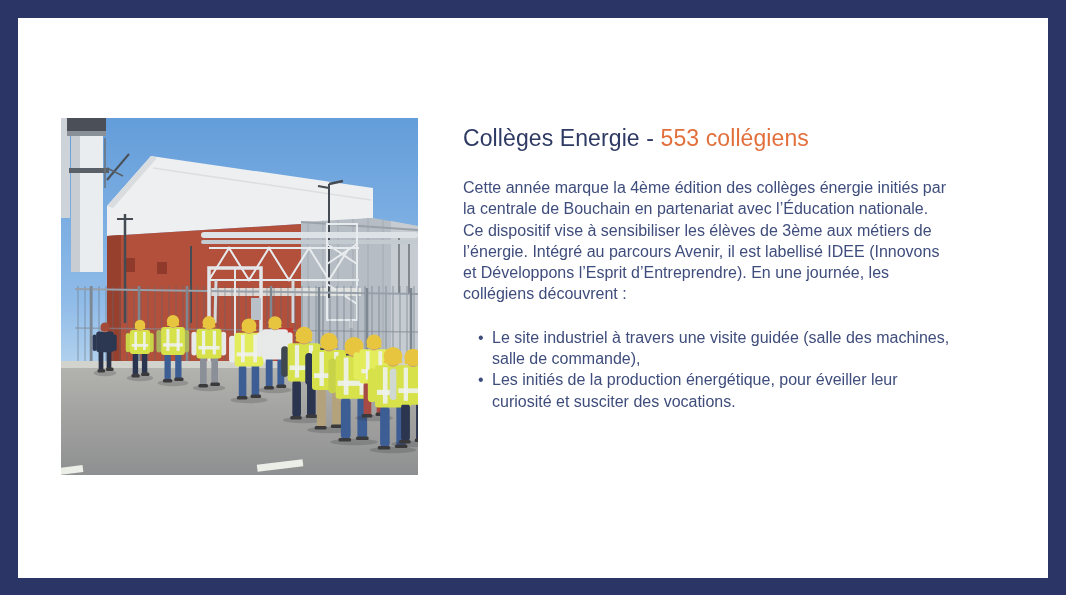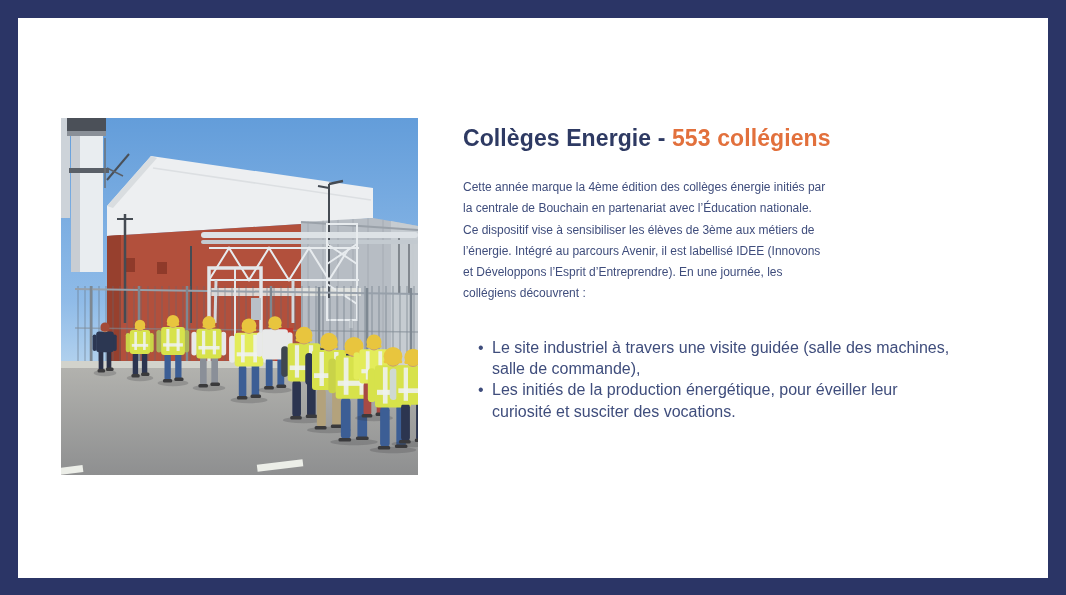--- a/index.html
+++ b/index.html
@@ -20,31 +20,31 @@
     position:absolute;left:43px;top:100px;width:357px;height:357px;
     margin:0;overflow:hidden;
   }
   .photo svg{display:block;}
   .text-col{
     position:absolute;left:445px;top:100px;width:560px;
     color:#3f4d7c;
   }
   h1.title{
     margin:6px 0 0 0;
-    font-size:23px;line-height:28px;font-weight:700;
+    font-size:23px;line-height:28px;font-weight:400;
     color:#2e3a63;letter-spacing:0.1px;
   }
   h1.title .count{color:#e2703c;}
   .body-text{
-    font-size:12px;line-height:21.3px;
+    font-size:16px;line-height:21.3px;
     white-space:pre-line;
   }
   p.intro{margin:25px 0 0 0;}
   ul.highlights{
-    margin:32px 0 0 0;padding:0 0 0 15px;
+    margin:22px 0 0 0;padding:0 0 0 15px;
     list-style:none;
   }
   ul.highlights li{
     position:relative;padding-left:14px;
     font-size:16px;line-height:21.3px;white-space:pre-line;
   }
   ul.highlights li::before{
     content:"•";position:absolute;left:0;top:0;
     color:#3f4d7c;
   }

